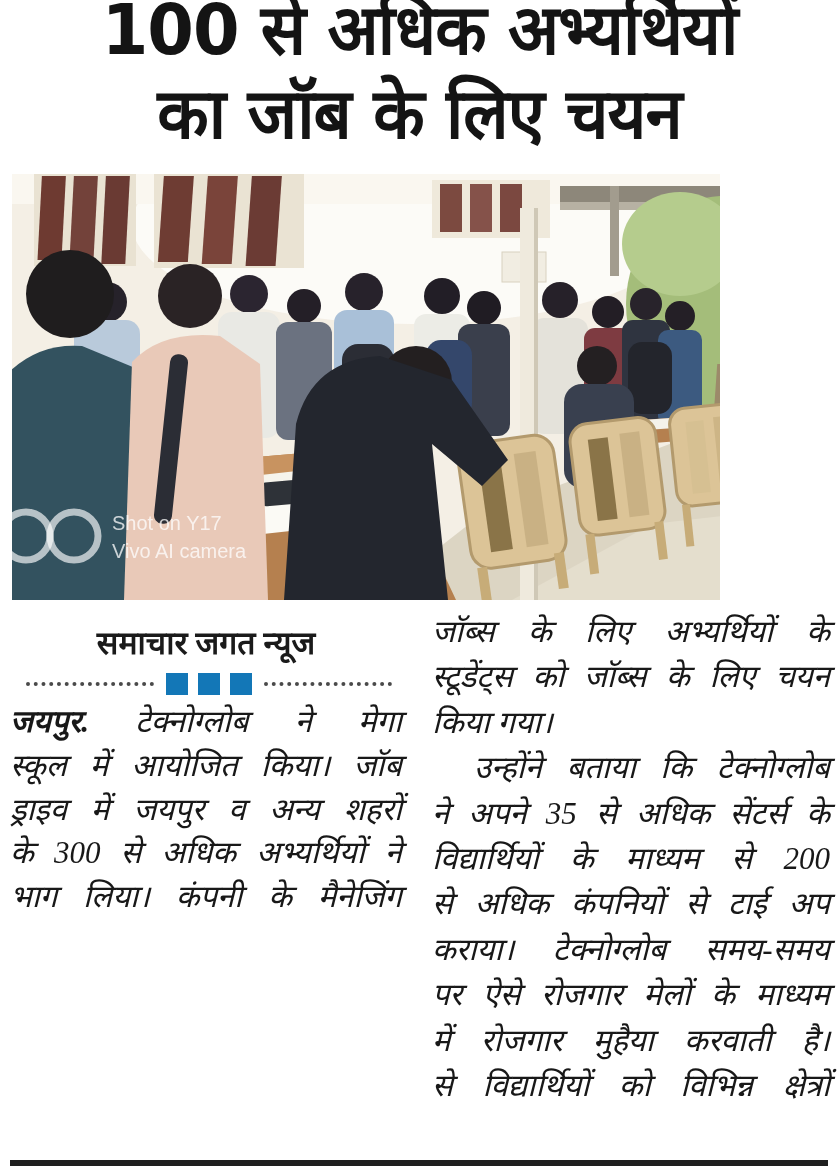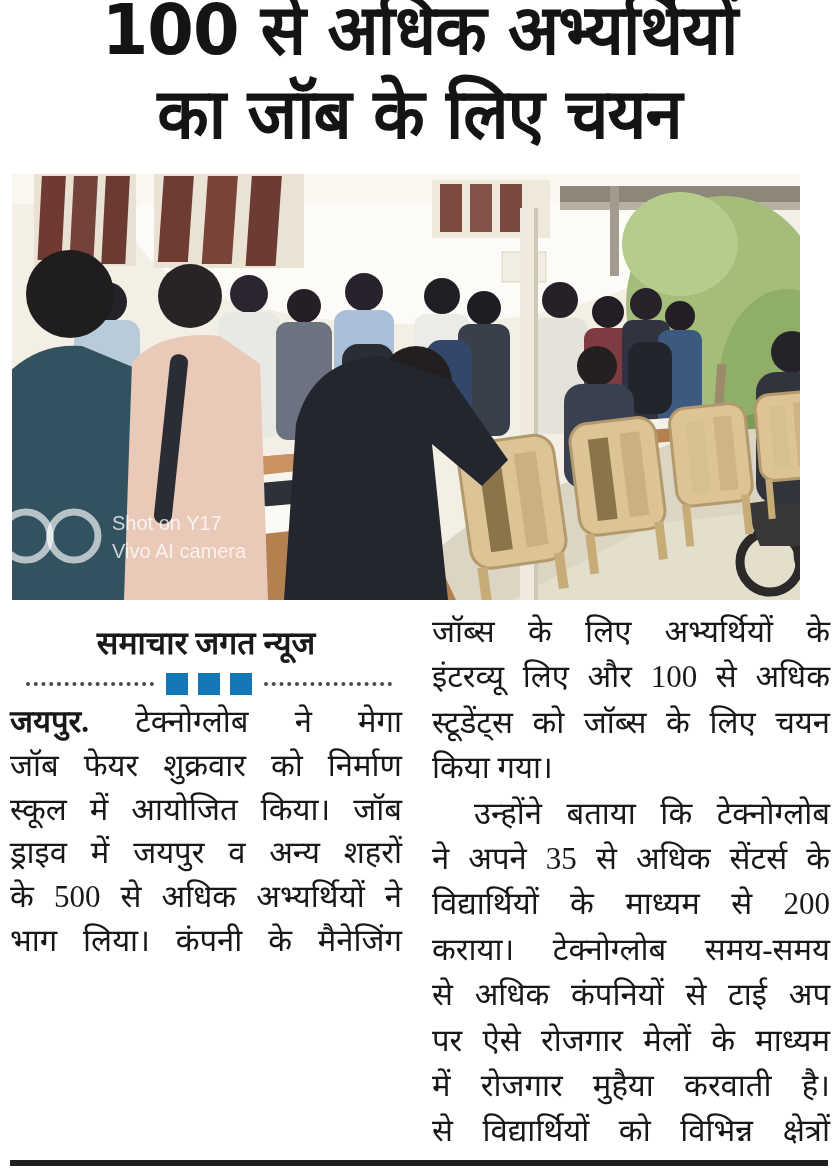--- a/index.html
+++ b/index.html
@@ -21,21 +21,21 @@
     font-size:67px;
     line-height:81px;
     letter-spacing:-1px;
     color:#141414;
     transform:scaleY(1.04);
     transform-origin:top;
     white-space:nowrap;
   }
   
   .photo{
-    position:absolute;left:12px;top:174px;width:788px;height:426px;
+    position:absolute;left:12px;top:174px;width:708px;height:426px;
     overflow:hidden;background:#fdba74;
   }
   .photo svg{display:block;}
   
   .byline{
     position:absolute;left:10px;top:620px;width:392px;
     text-align:center;
     font-weight:bold;
     font-size:32px;
     color:#1a1a1a;
@@ -58,20 +58,21 @@
   }
   .col-left{left:10px;top:700px;width:392px;}
   .col-right{left:432px;top:609px;width:398px;}
   .line{
     height:43.8px;
     line-height:43.8px;
     text-align:justify;
     text-align-last:justify;
     white-space:nowrap;
     overflow:visible;
+    font-style:italic;
   }
   .col-right .line{height:45.4px;line-height:45.4px;}
   .line.no-justify{text-align-last:left;}
   .line.indent{padding-left:42px;}
   .dateline{font-weight:bold;}
   
   .bottom-rule{
     position:absolute;left:10px;top:1160px;width:818px;height:6px;
     background:#1f1f1f;
   }
@@ -271,37 +272,35 @@
     <div class="squares">
       <div class="square sq" style="background: rgb(19, 119, 183);"></div>
       <div class="square sq" style="background: rgb(19, 119, 183);"></div>
       <div class="square sq" style="background: rgb(19, 119, 183);"></div>
     </div>
     <div class="dotted"></div>
   </div>
 
   <div class="col col-left">
     <div class="line"><span class="dateline">जयपुर.</span> <span>टेक्नोग्लोब ने मेगा</span></div>
-    <div class="line">जॉब फेयर शुक्रवार को निर्माण</div>
     <div class="line">स्कूल में आयोजित किया। जॉब</div>
     <div class="line">ड्राइव में जयपुर व अन्य शहरों</div>
-    <div class="line">के 500 से अधिक अभ्यर्थियों ने</div>
+    <div class="line">के 300 से अधिक अभ्यर्थियों ने</div>
     <div class="line">भाग लिया। कंपनी के मैनेजिंग</div>
   </div>
 
   <div class="col col-right">
     <div class="line">जॉब्स के लिए अभ्यर्थियों के</div>
-    <div class="line">इंटरव्यू लिए और 100 से अधिक</div>
     <div class="line">स्टूडेंट्स को जॉब्स के लिए चयन</div>
     <div class="line no-justify">किया गया।</div>
     <div class="line indent">उन्होंने बताया कि टेक्नोग्लोब</div>
     <div class="line">ने अपने 35 से अधिक सेंटर्स के</div>
     <div class="line">विद्यार्थियों के माध्यम से 200</div>
+    <div class="line">से अधिक कंपनियों से टाई अप</div>
     <div class="line">कराया। टेक्नोग्लोब समय-समय</div>
-    <div class="line">से अधिक कंपनियों से टाई अप</div>
     <div class="line">पर ऐसे रोजगार मेलों के माध्यम</div>
     <div class="line">में रोजगार मुहैया करवाती है।</div>
     <div class="line">से विद्यार्थियों को विभिन्न क्षेत्रों</div>
   </div>
 
   <div class="bottom-rule"></div>
 
 </div>
 
 </body></html>

